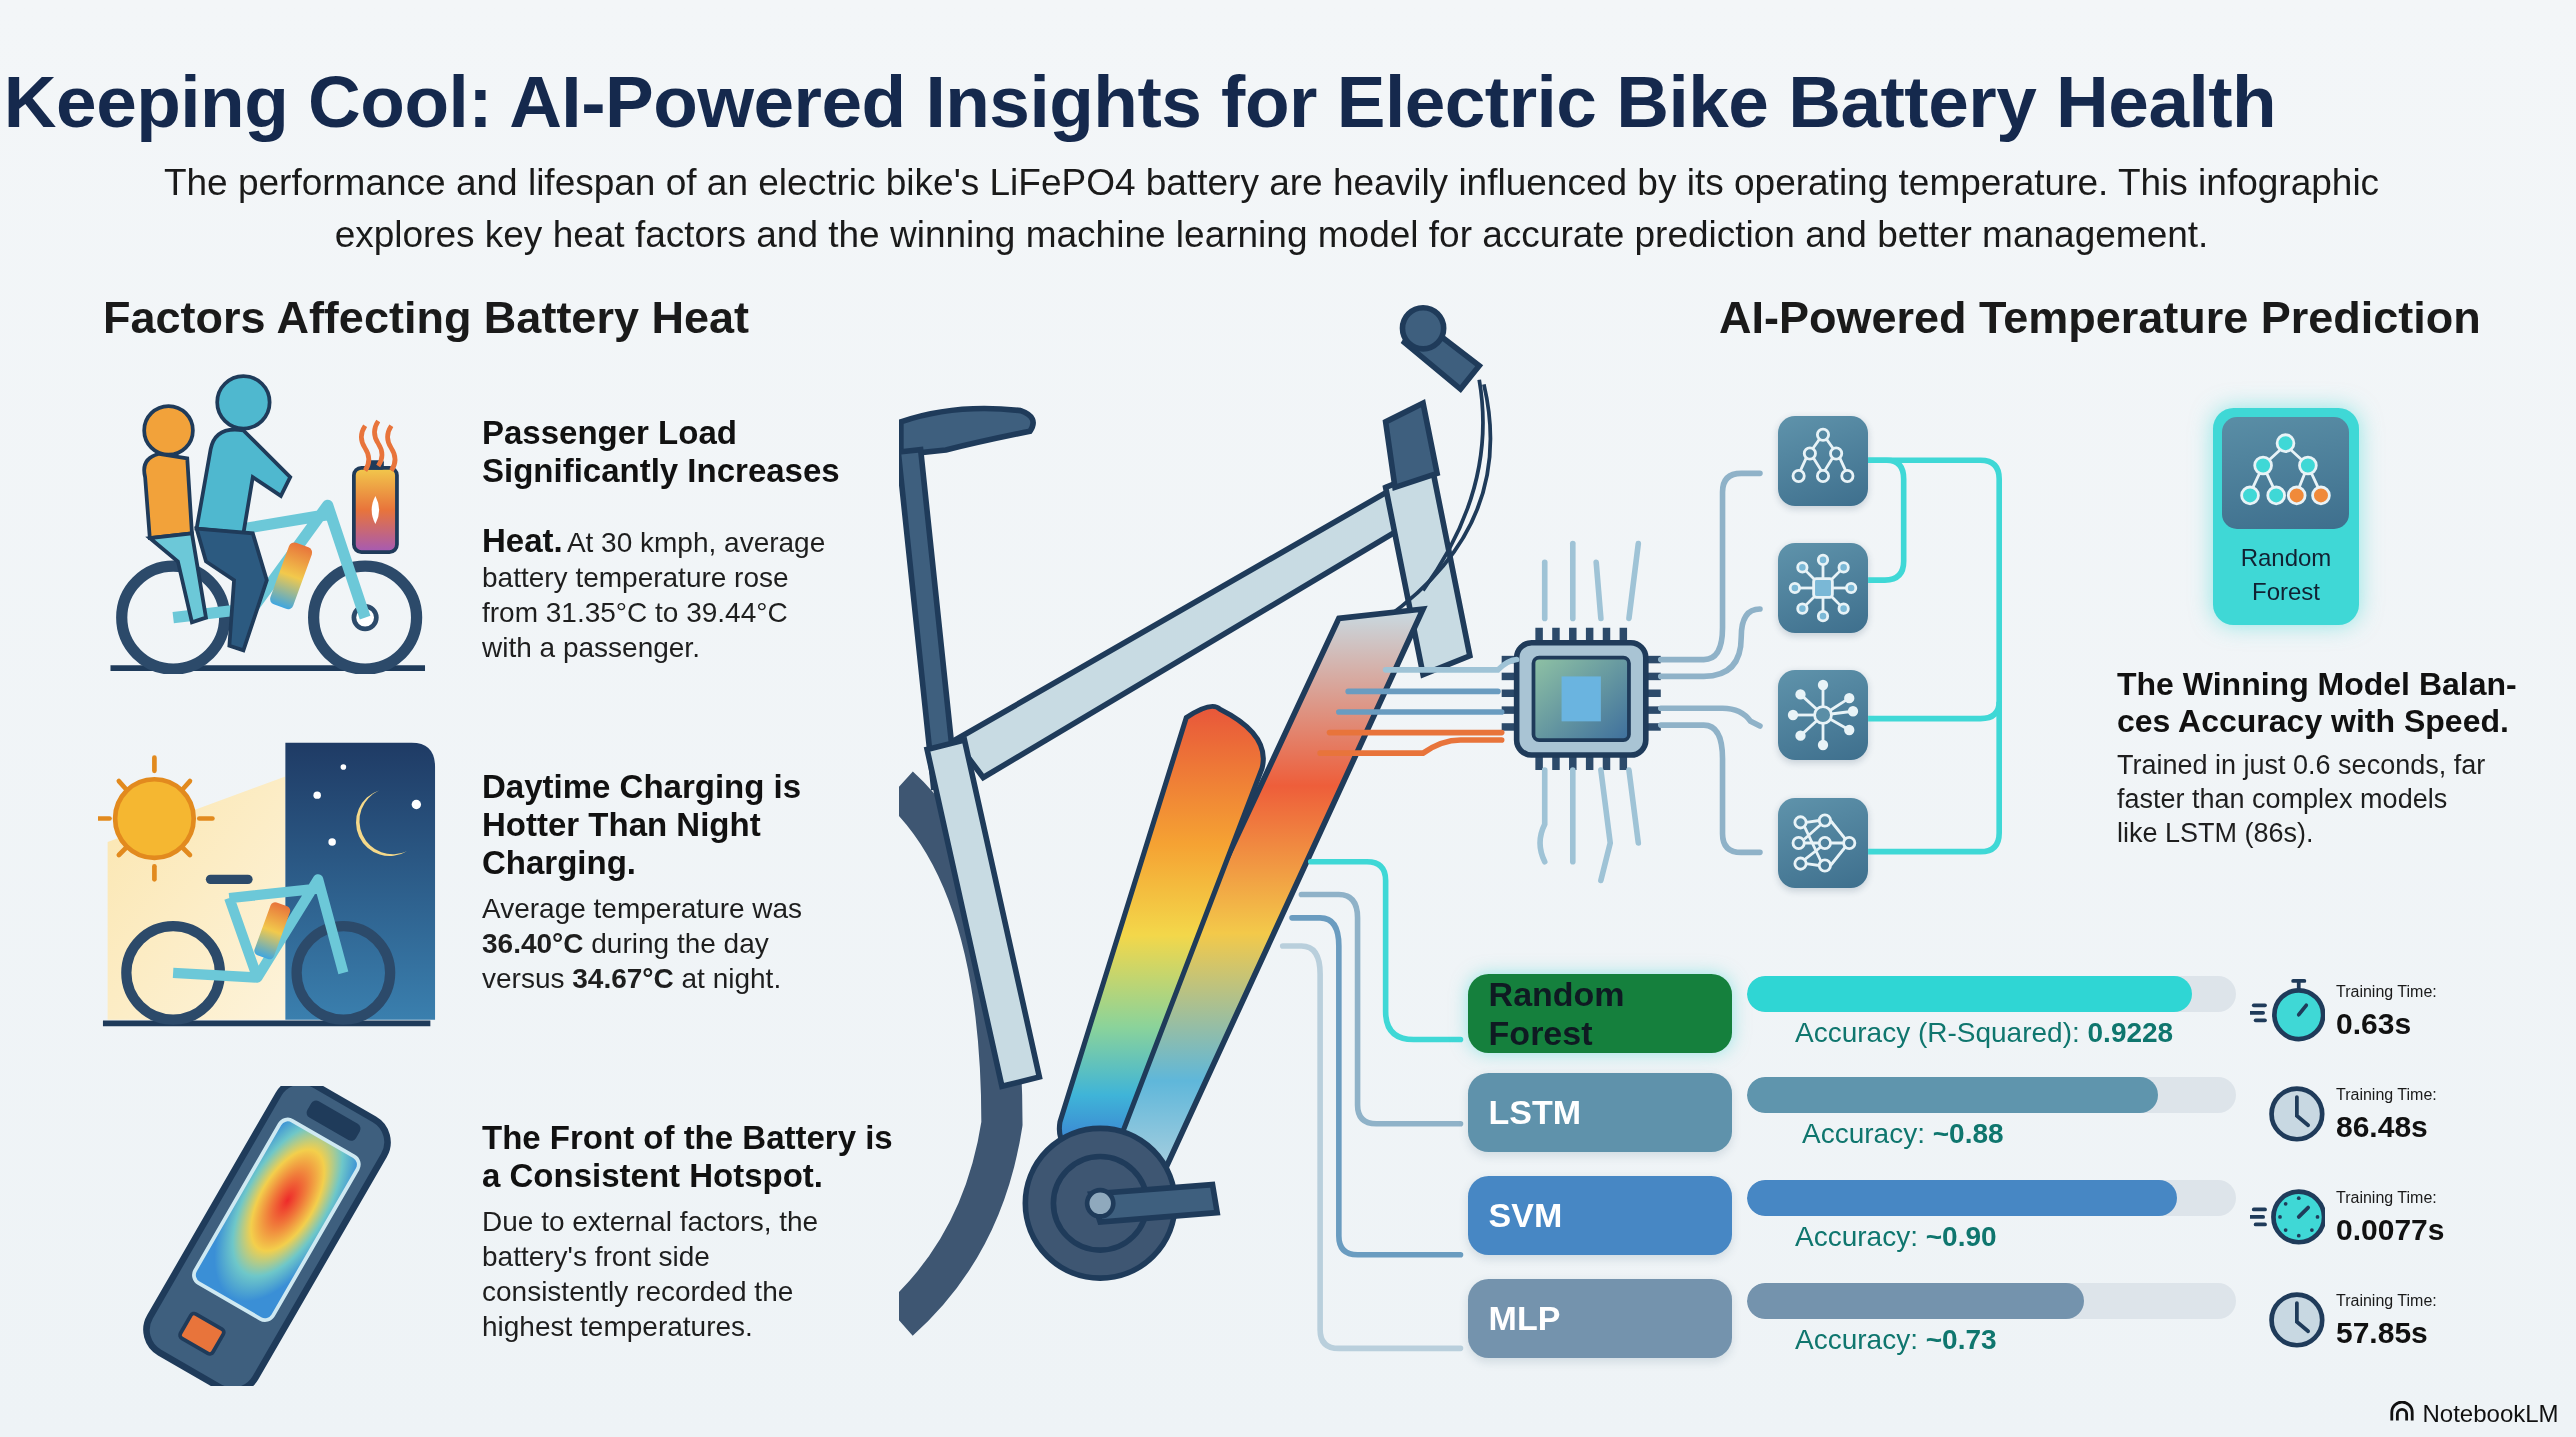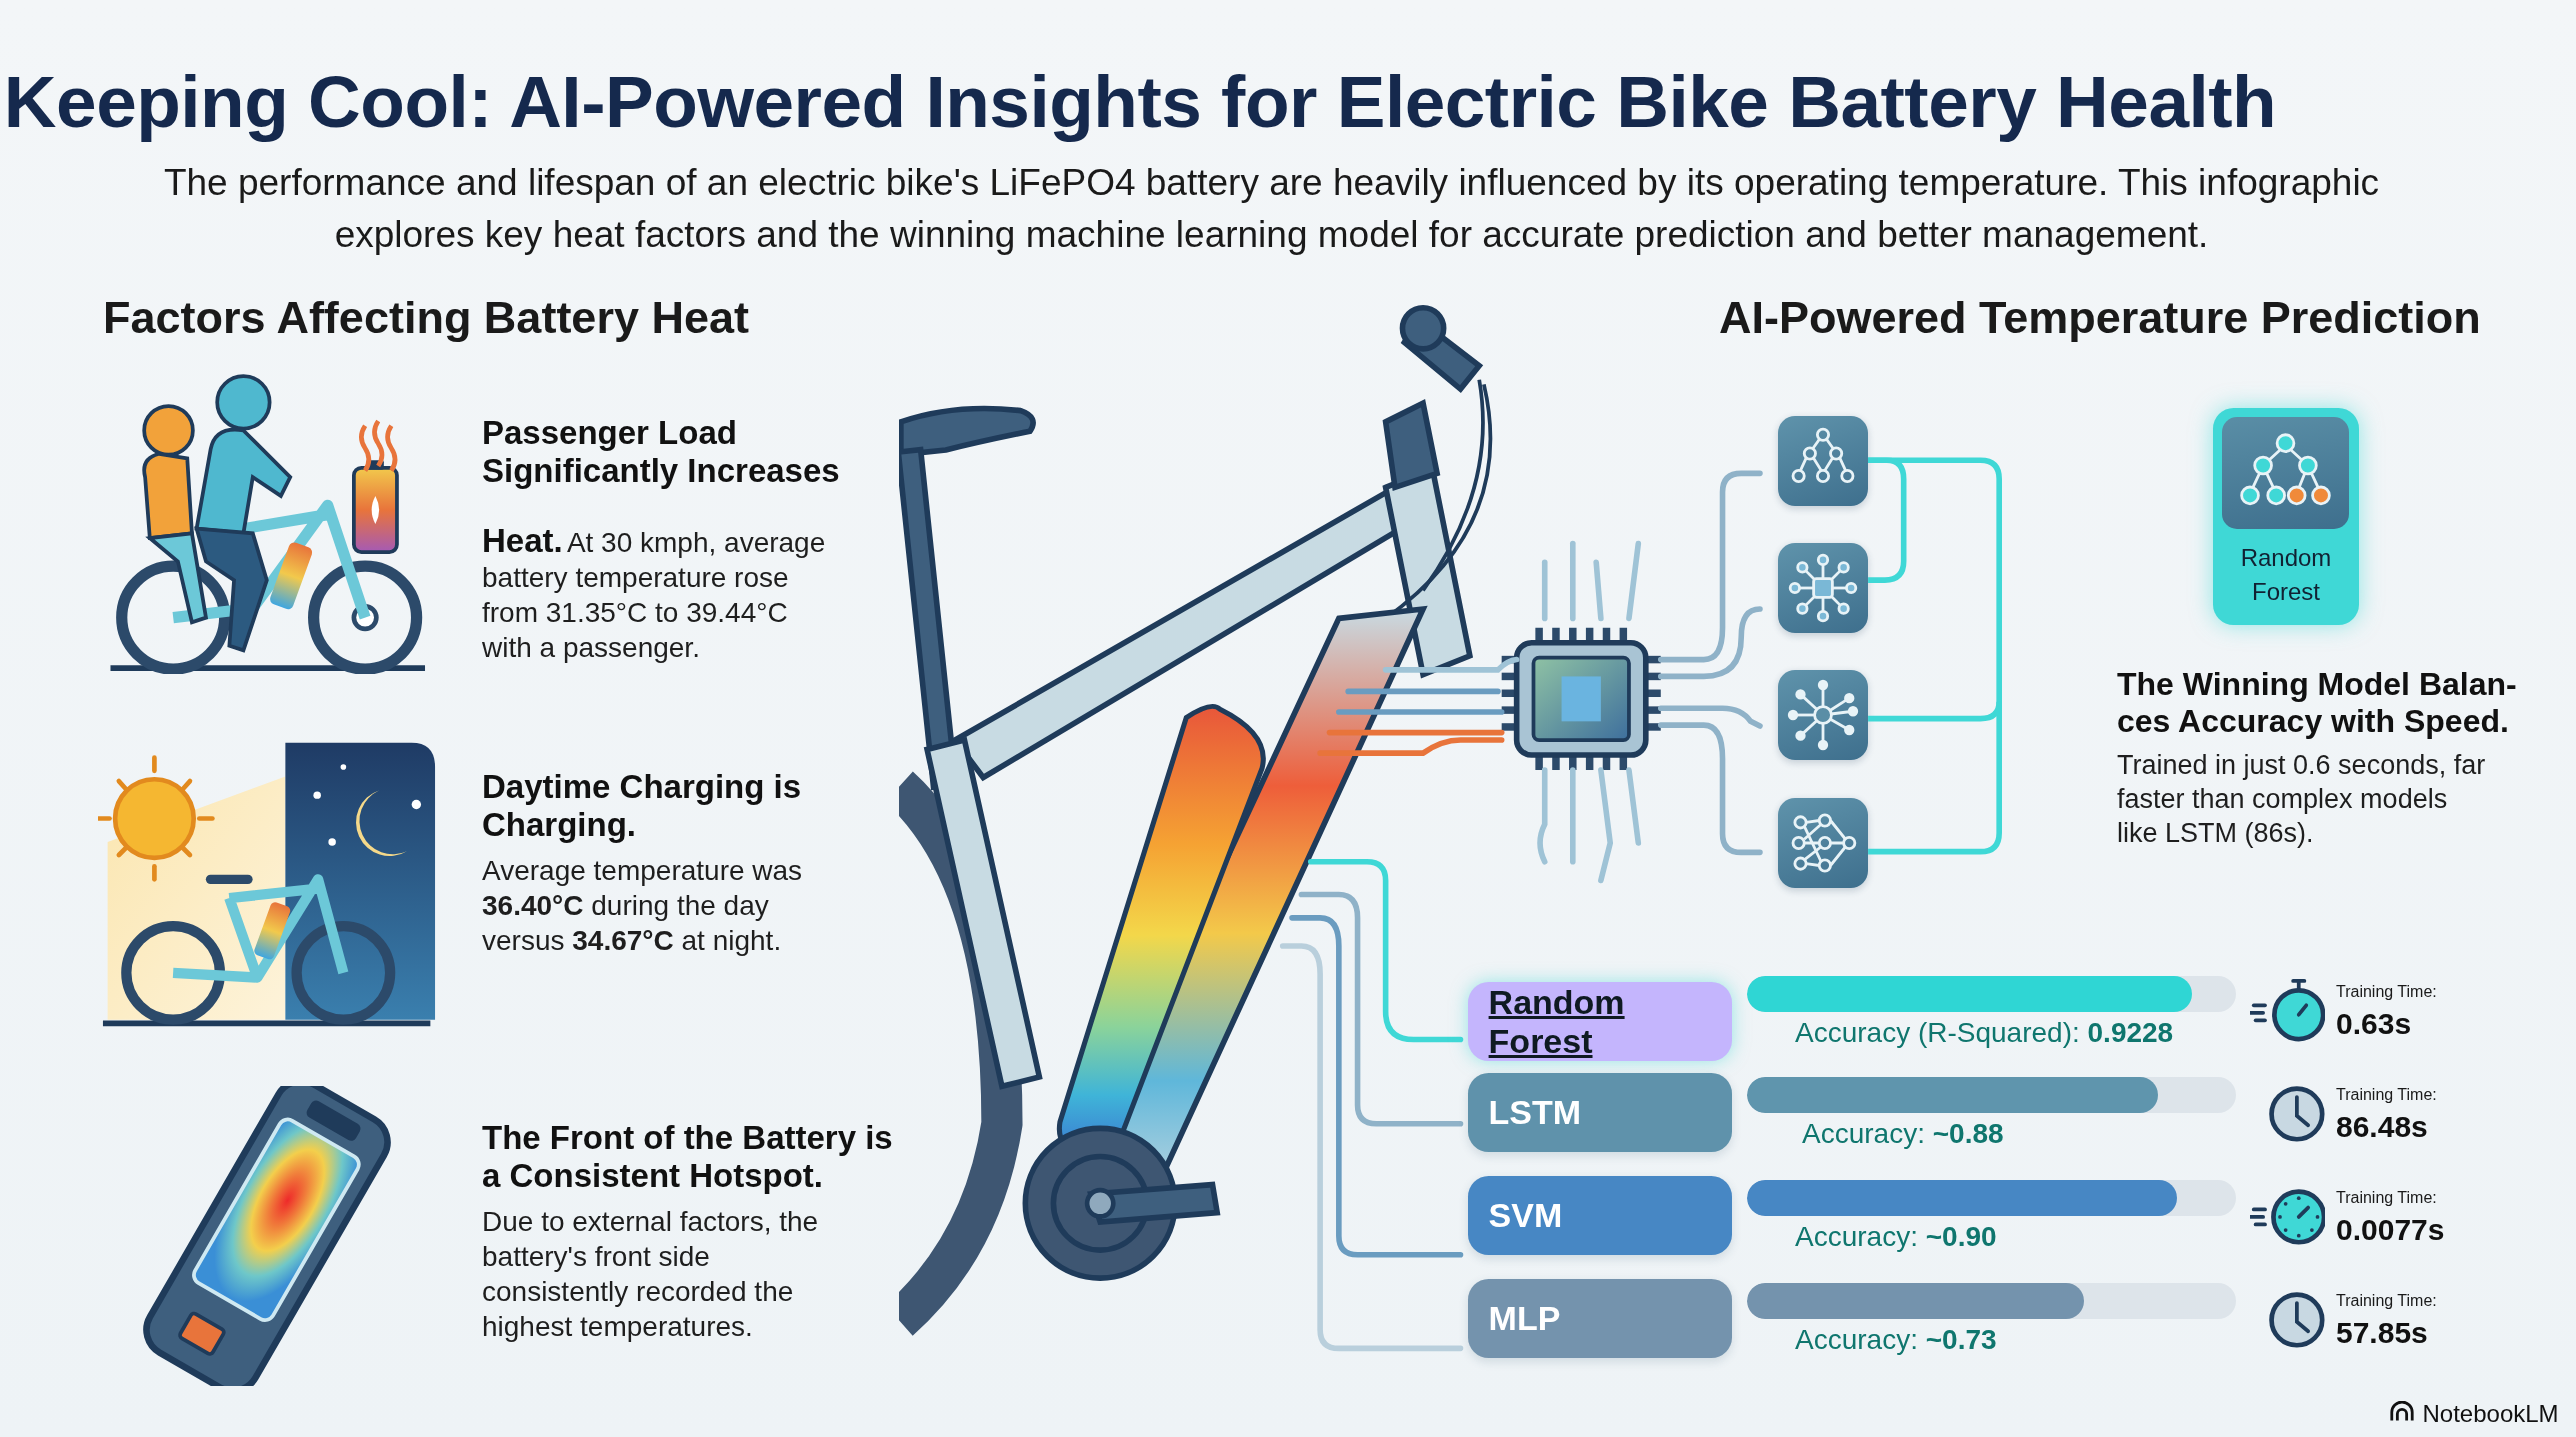--- a/index.html
+++ b/index.html
@@ -154,20 +154,21 @@
     <line x1="5" y1="304" x2="355" y2="304" stroke="#1f3b5a" stroke-width="6"></line>
     <circle cx="80" cy="250" r="50" fill="none" stroke="#2c4a6a" stroke-width="11"></circle>
     <circle cx="262" cy="250" r="50" fill="none" stroke="#2c4a6a" stroke-width="11"></circle>
     <path d="M80 250 L170 255 L235 150 L262 250 M140 170 L170 255 M140 170 L235 160" stroke="#6cc8d8" stroke-width="11" fill="none" stroke-linejoin="round"></path>
     <rect x="175" y="175" width="22" height="60" rx="5" fill="url(#rb1)" transform="rotate(20 186 205)"></rect>
     <path d="M120 150 L160 150" stroke="#2c4a6a" stroke-width="10" stroke-linecap="round"></path>
   </svg>
 </div>
 <div class="abs" style="left:482px; top:768px; width:393px;">
   <div class="factor-title">Daytime Charging is</div>
+  <div class="factor-title">Hotter Than Night</div>
   <div class="factor-title">Charging.</div>
   <div class="factor-body" style="margin-top:9.4px;">Average temperature was</div>
   <div class="factor-body">
     <b>36.40°C</b><span> during the day</span>
   </div>
   <div class="factor-body">
     <span>versus </span><b>34.67°C</b><span> at night.</span>
   </div>
 </div>
 
@@ -417,21 +418,21 @@
 
 <div class="abs" style="left:2117px; top:666px; width:421px;">
   <div class="winning-title">The Winning Model Balan-</div>
   <div class="winning-title">ces Accuracy with Speed.</div>
   <div class="winning-body" style="margin-top:7.5px;">Trained in just 0.6 seconds, far</div>
   <div class="winning-body">faster than complex models</div>
   <div class="winning-body">like LSTM (86s).</div>
 </div>
 
 <div class="abs" style="left:1468px; top:970px;">
-  <div class="abs model-pill" style="left:0; top:12px; background:#c4b5fd; color:#0f1a22; box-shadow:0 0 17px rgba(63,216,214,0.5);text-decoration:underline;">Random Forest</div>
+  <div class="abs model-pill" style="left:0; top:4px; background:#15803d; color:#0f1a22; box-shadow:0 0 17px rgba(63,216,214,0.5);">Random Forest</div>
   <div class="abs bar-track" style="left:279px; top:5.6px;">
       <div class="bar-fill" style="width:91%; background:#2fd6d4;"></div>
     </div>
   <div class="abs acc-label" style="left:279px; top:47px; white-space:nowrap;"><span>Accuracy (R-Squared): </span><b>0.9228</b></div>
 </div>
 <div class="abs" style="left:1468px; top:1073px;">
   <div class="abs model-pill" style="left:0; top:0; background:#5f92ab;">LSTM</div>
   <div class="abs bar-track" style="left:279px; top:3.7px;">
       <div class="bar-fill" style="width:84%; background:#5f95ad;"></div>
     </div>

